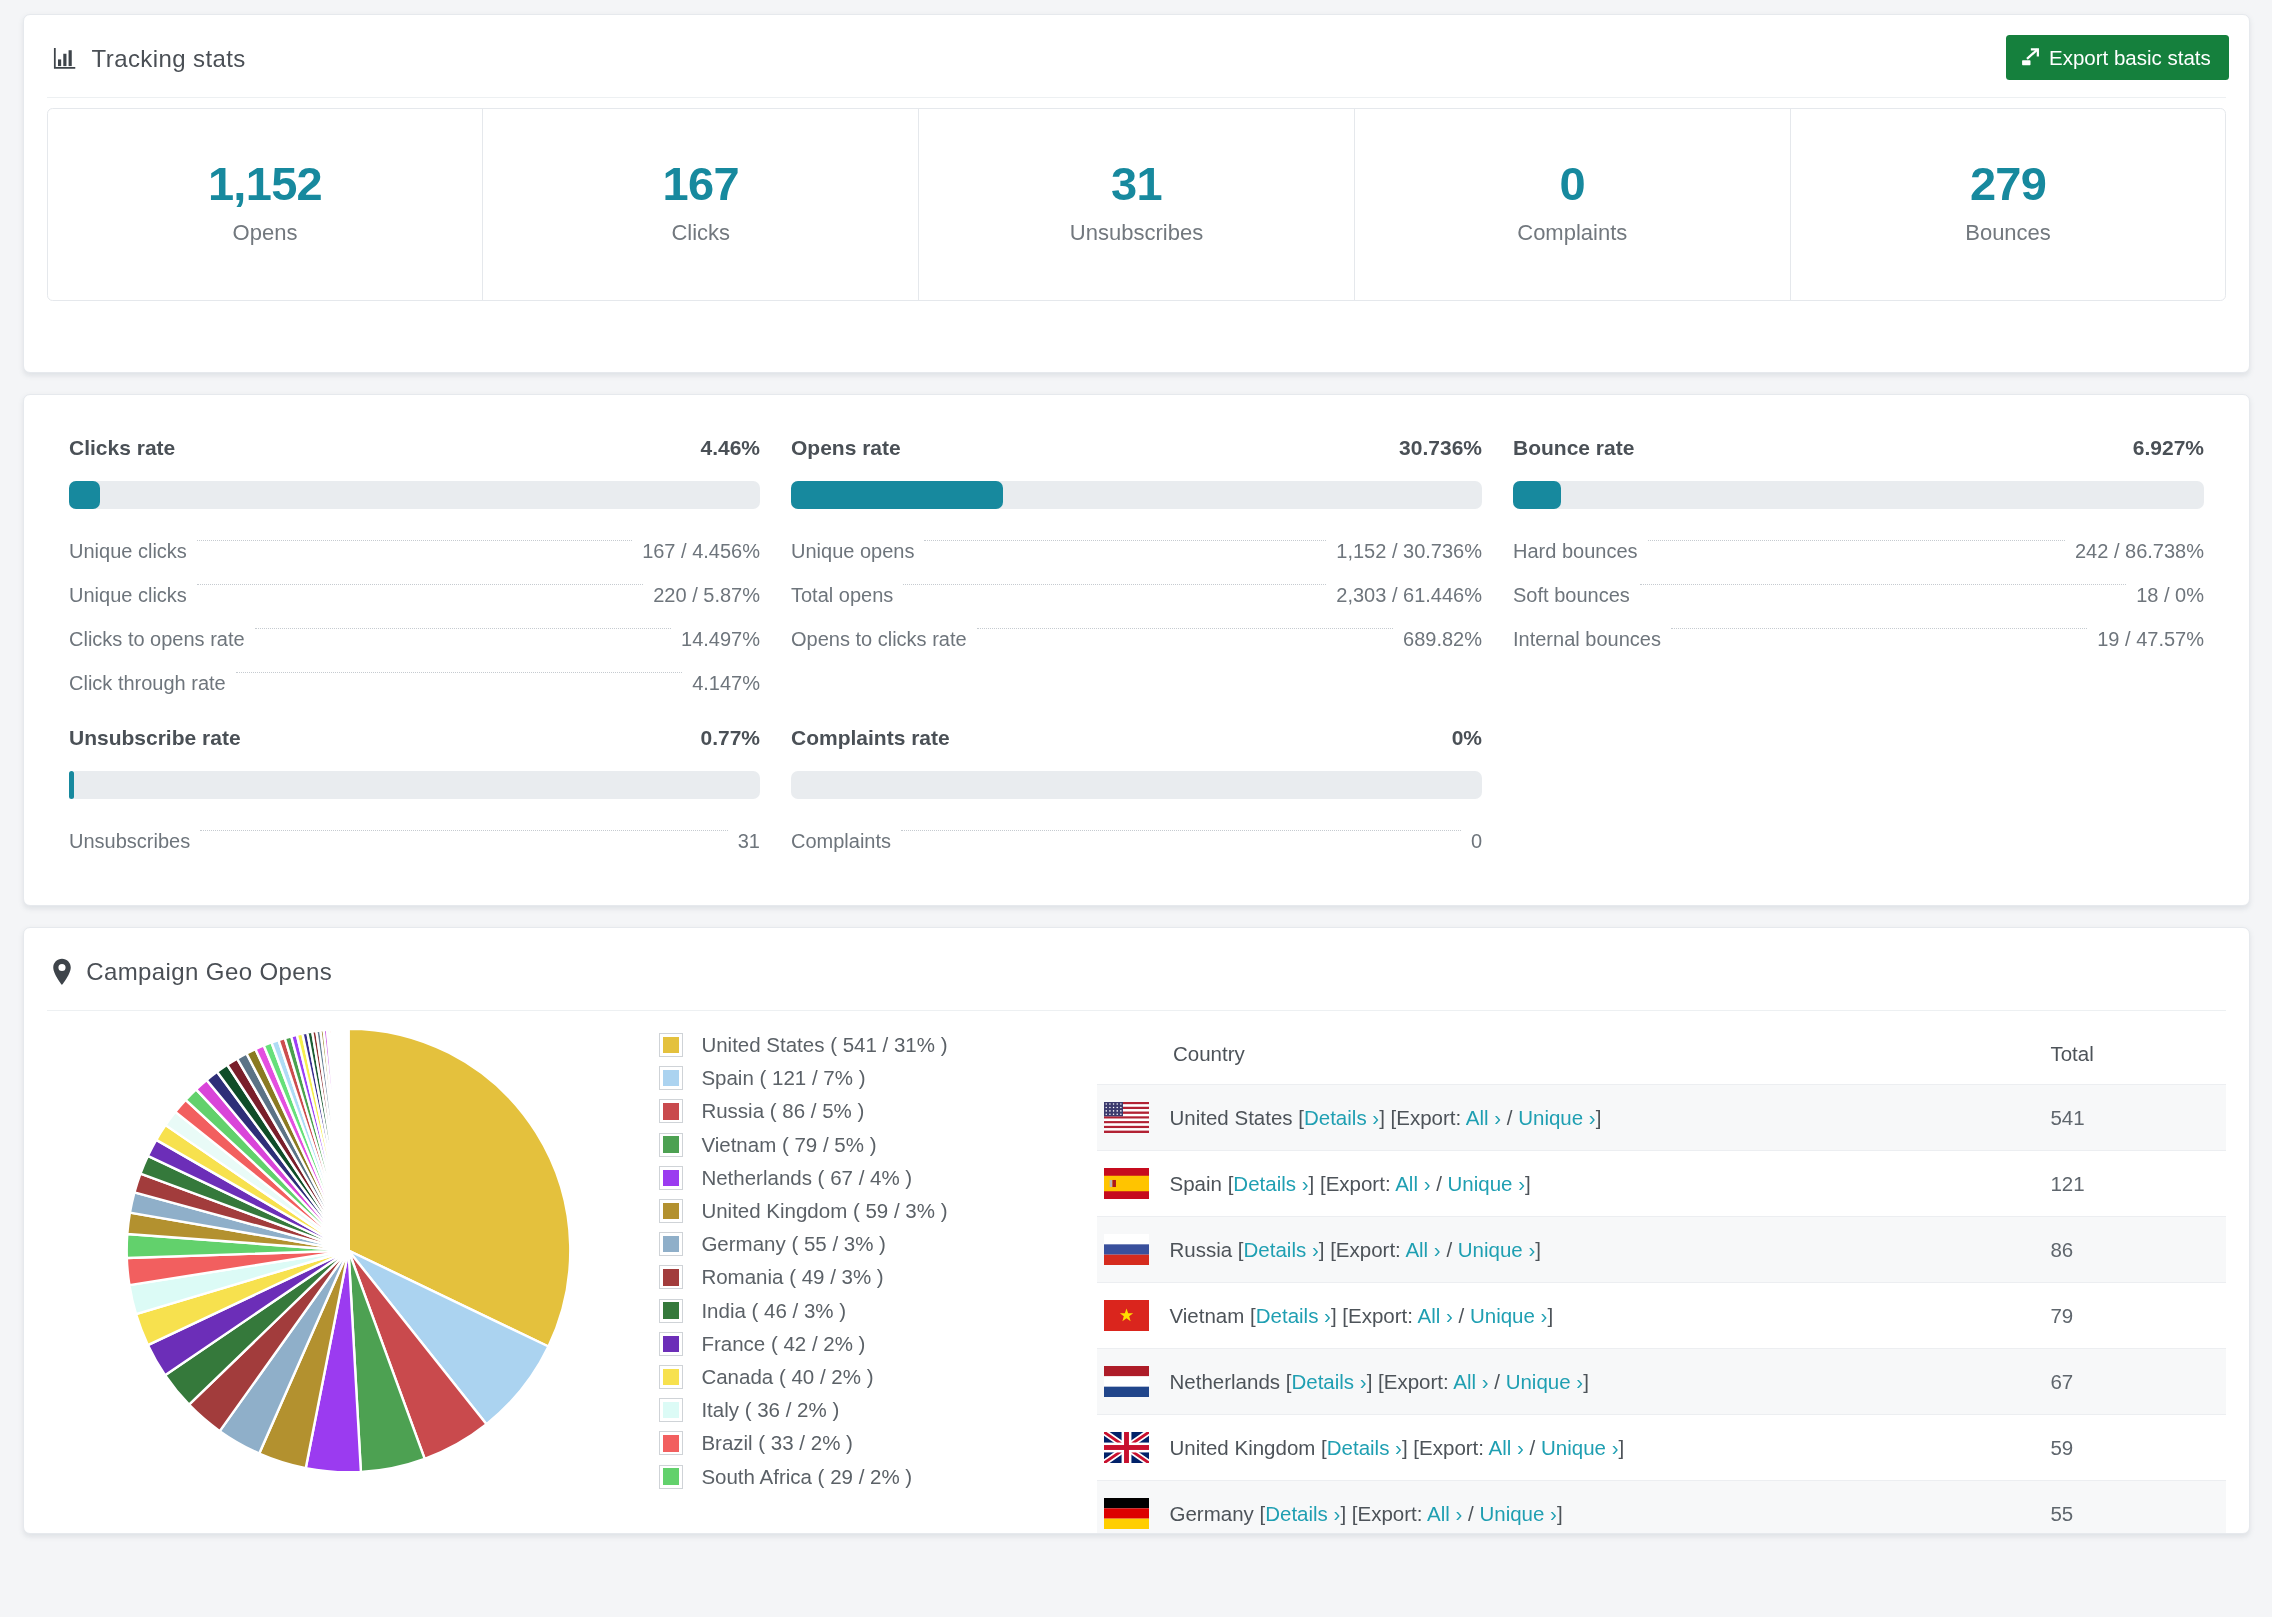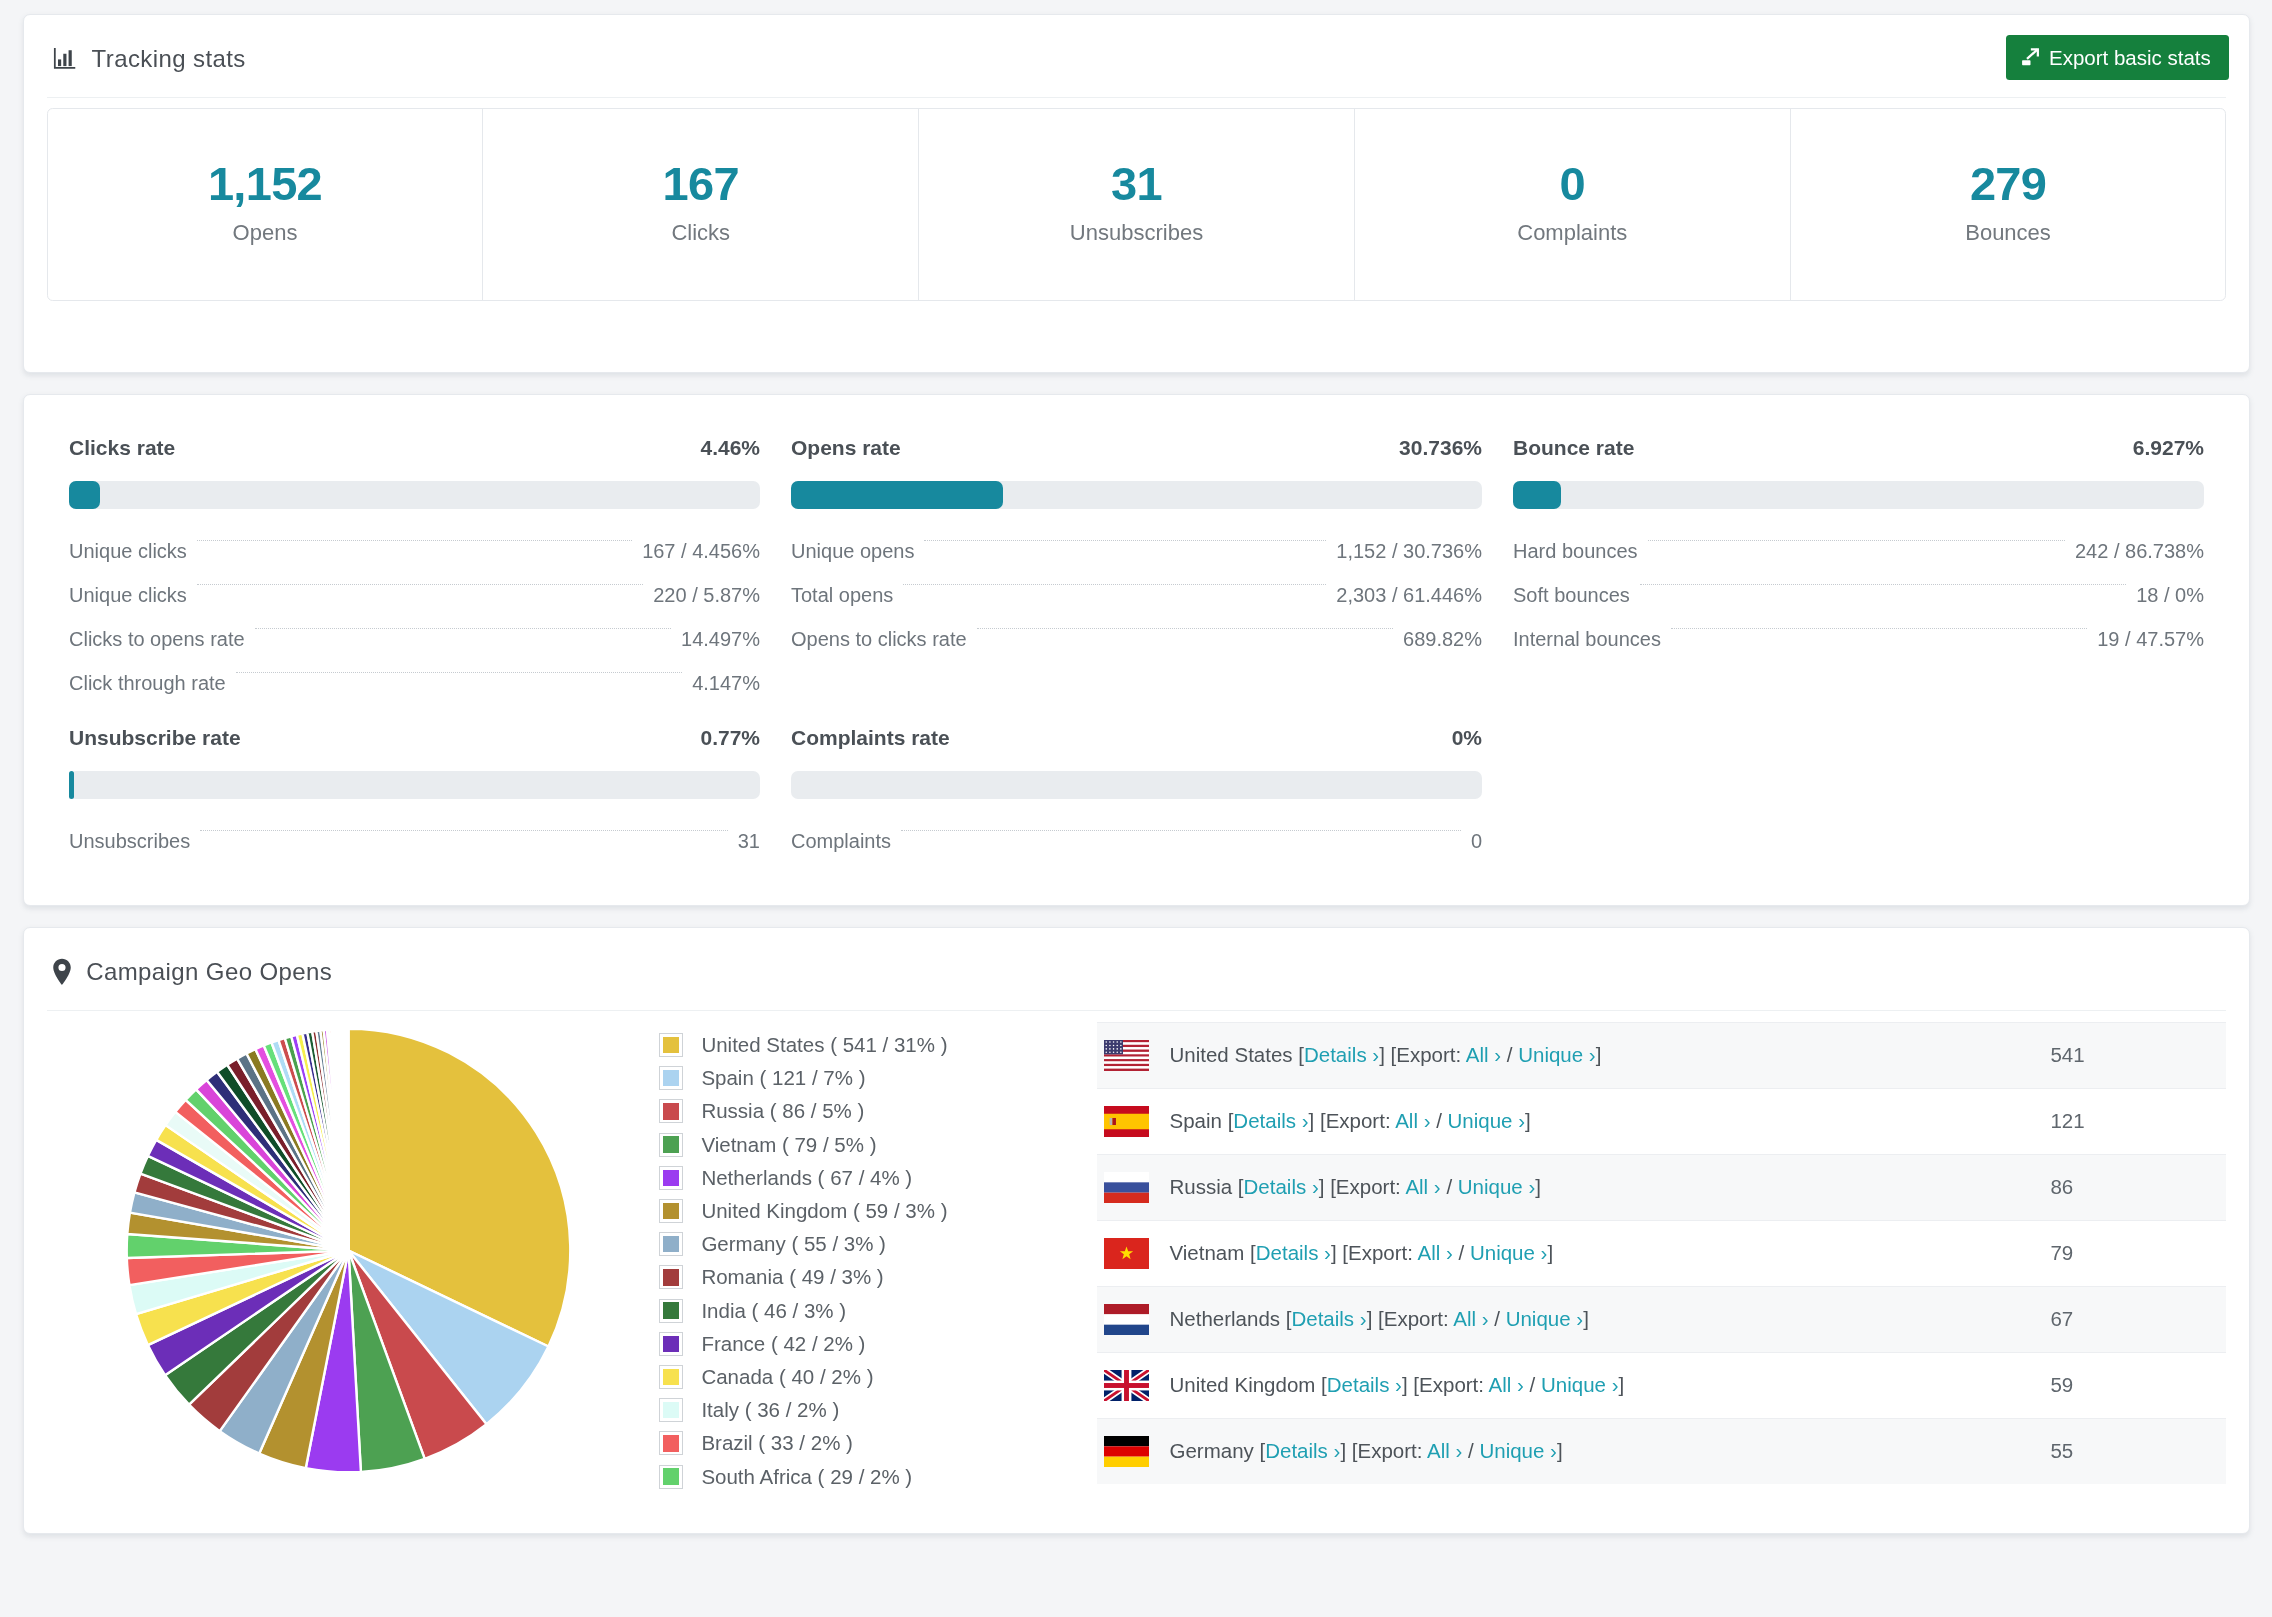--- a/index.html
+++ b/index.html
@@ -405,20 +405,24 @@
         <div class="lg-item">
           <span class="lg-swatch" style="background-color: rgb(242, 95, 95);"></span>
           <span>Brazil ( 33 / 2% )</span>
         </div>
         <div class="lg-item">
           <span class="lg-swatch" style="background-color: rgb(98, 209, 108);"></span>
           <span>South Africa ( 29 / 2% )</span>
         </div>
       </div>
     <div class="geo-table">
+      <div class="gt-head">
+        <span class="gt-col-country">Country</span>
+        <span class="gt-col-total">Total</span>
+      </div>
       <div id="geo-table-body">
           <div class="geo-row odd">
             <span class="flag">
               <svg viewBox="0 0 64 44" preserveAspectRatio="none">
                 <rect x="0" y="0.00" width="64" height="3.38" fill="#b22234"></rect>
                 <rect x="0" y="3.38" width="64" height="3.38" fill="#ffffff"></rect>
                 <rect x="0" y="6.77" width="64" height="3.38" fill="#b22234"></rect>
                 <rect x="0" y="10.15" width="64" height="3.38" fill="#ffffff"></rect>
                 <rect x="0" y="13.54" width="64" height="3.38" fill="#b22234"></rect>
                 <rect x="0" y="16.92" width="64" height="3.38" fill="#ffffff"></rect>

